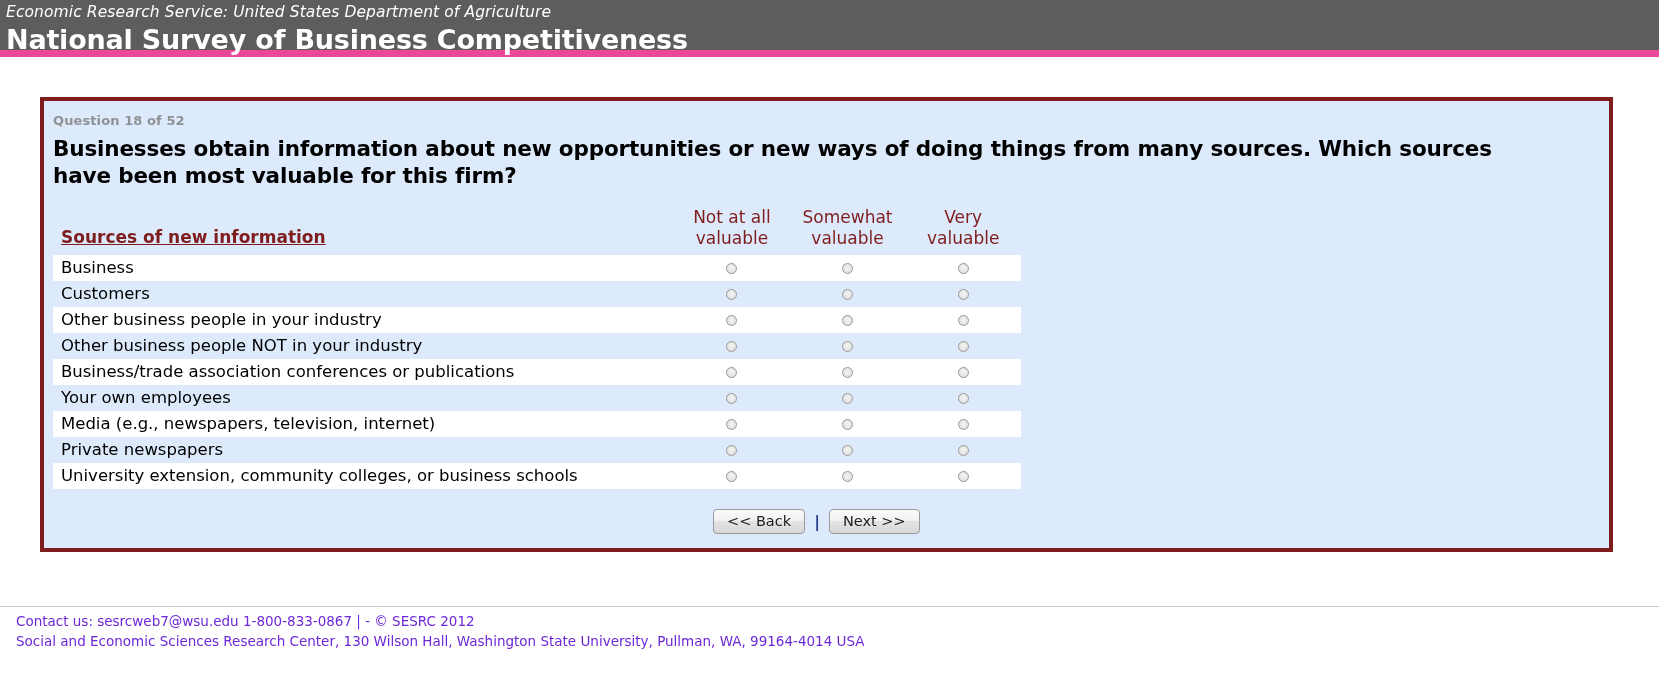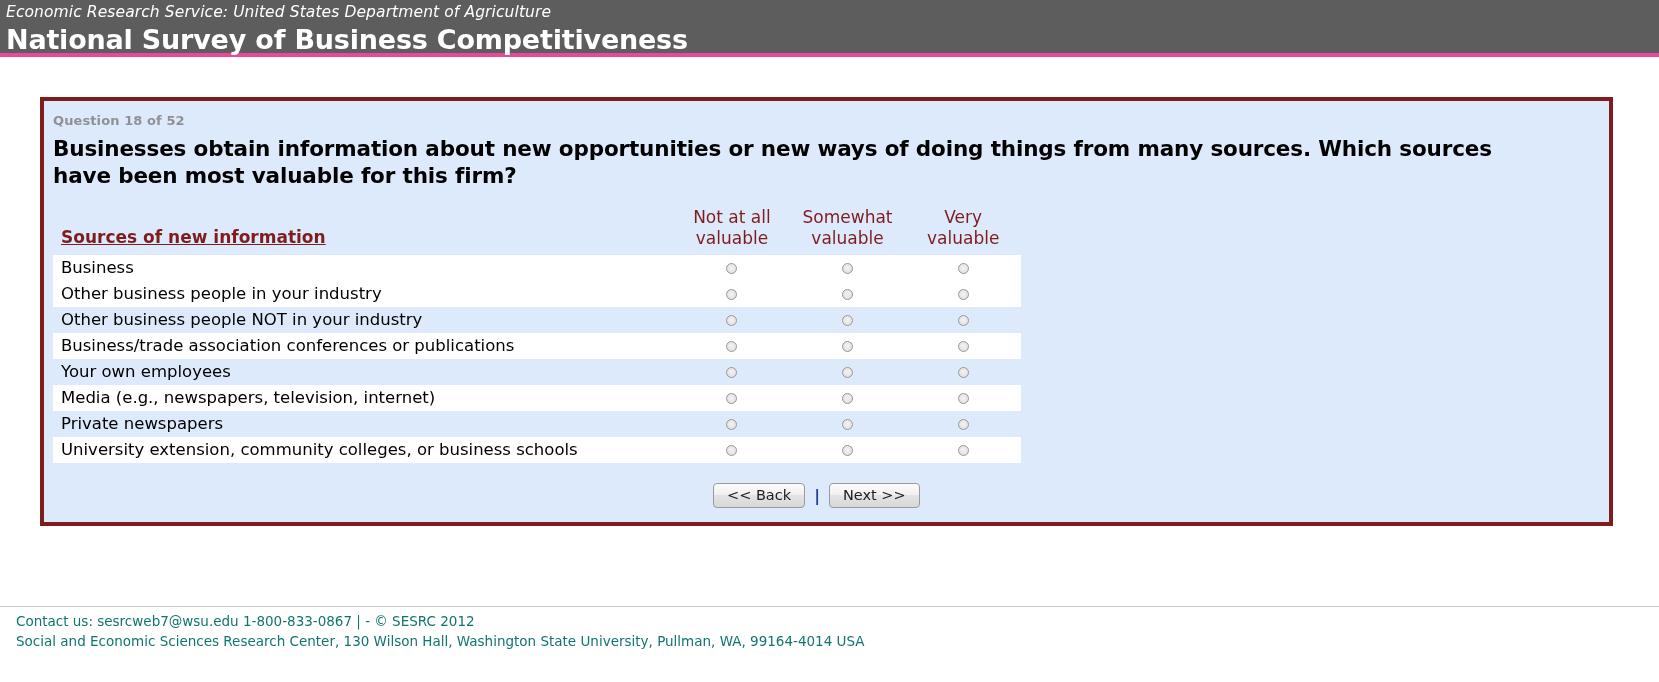--- a/index.html
+++ b/index.html
@@ -16,21 +16,21 @@
     overflow: hidden;
     position: relative;
   }
 
   
   .site-header {
     background: #5d5d5d;
     height: 57px;
     padding: 3px 0 0 6px;
     box-sizing: border-box;
-    border-bottom: 4px solid #ec4899;
+    border-bottom: 7px solid #ec4899;
     position: relative;
   }
   .agency-line {
     color: #ffffff;
     font-style: italic;
     font-size: 15.5px;
     line-height: 19px;
     letter-spacing: 0.1px;
     white-space: nowrap;
   }
@@ -172,21 +172,21 @@
   }
   .site-footer {
     position: absolute;
     left: 0;
     top: 611px;
     width: 1659px;
     padding-left: 16px;
     box-sizing: border-box;
     font-size: 13.5px;
     line-height: 16px;
-    color: #0f766e;
+    color: #6d28d9;
   }
   .site-footer .fline { white-space: nowrap; padding: 2px 0; }
 </style>
 </head>
 <body>
 
 <div class="site-header">
   <div class="agency-line">Economic Research Service: United States Department of Agriculture</div>
   <div class="site-title">National Survey of Business Competitiveness</div>
 </div>
@@ -221,20 +221,26 @@
           </th>
         </tr>
       </thead>
       <tbody id="grid-body">
           <tr class="row-odd">
             <td class="cell-label">Business</td>
             <td class="cell-opt"><span class="radio"></span></td>
             <td class="cell-opt"><span class="radio"></span></td>
             <td class="cell-opt"><span class="radio"></span></td>
           </tr>
+          <tr class="row-even">
+            <td class="cell-label">Customers</td>
+            <td class="cell-opt"><span class="radio"></span></td>
+            <td class="cell-opt"><span class="radio"></span></td>
+            <td class="cell-opt"><span class="radio"></span></td>
+          </tr>
           <tr class="row-odd">
             <td class="cell-label">Other business people in your industry</td>
             <td class="cell-opt"><span class="radio"></span></td>
             <td class="cell-opt"><span class="radio"></span></td>
             <td class="cell-opt"><span class="radio"></span></td>
           </tr>
           <tr class="row-even">
             <td class="cell-label">Other business people NOT in your industry</td>
             <td class="cell-opt"><span class="radio"></span></td>
             <td class="cell-opt"><span class="radio"></span></td>

